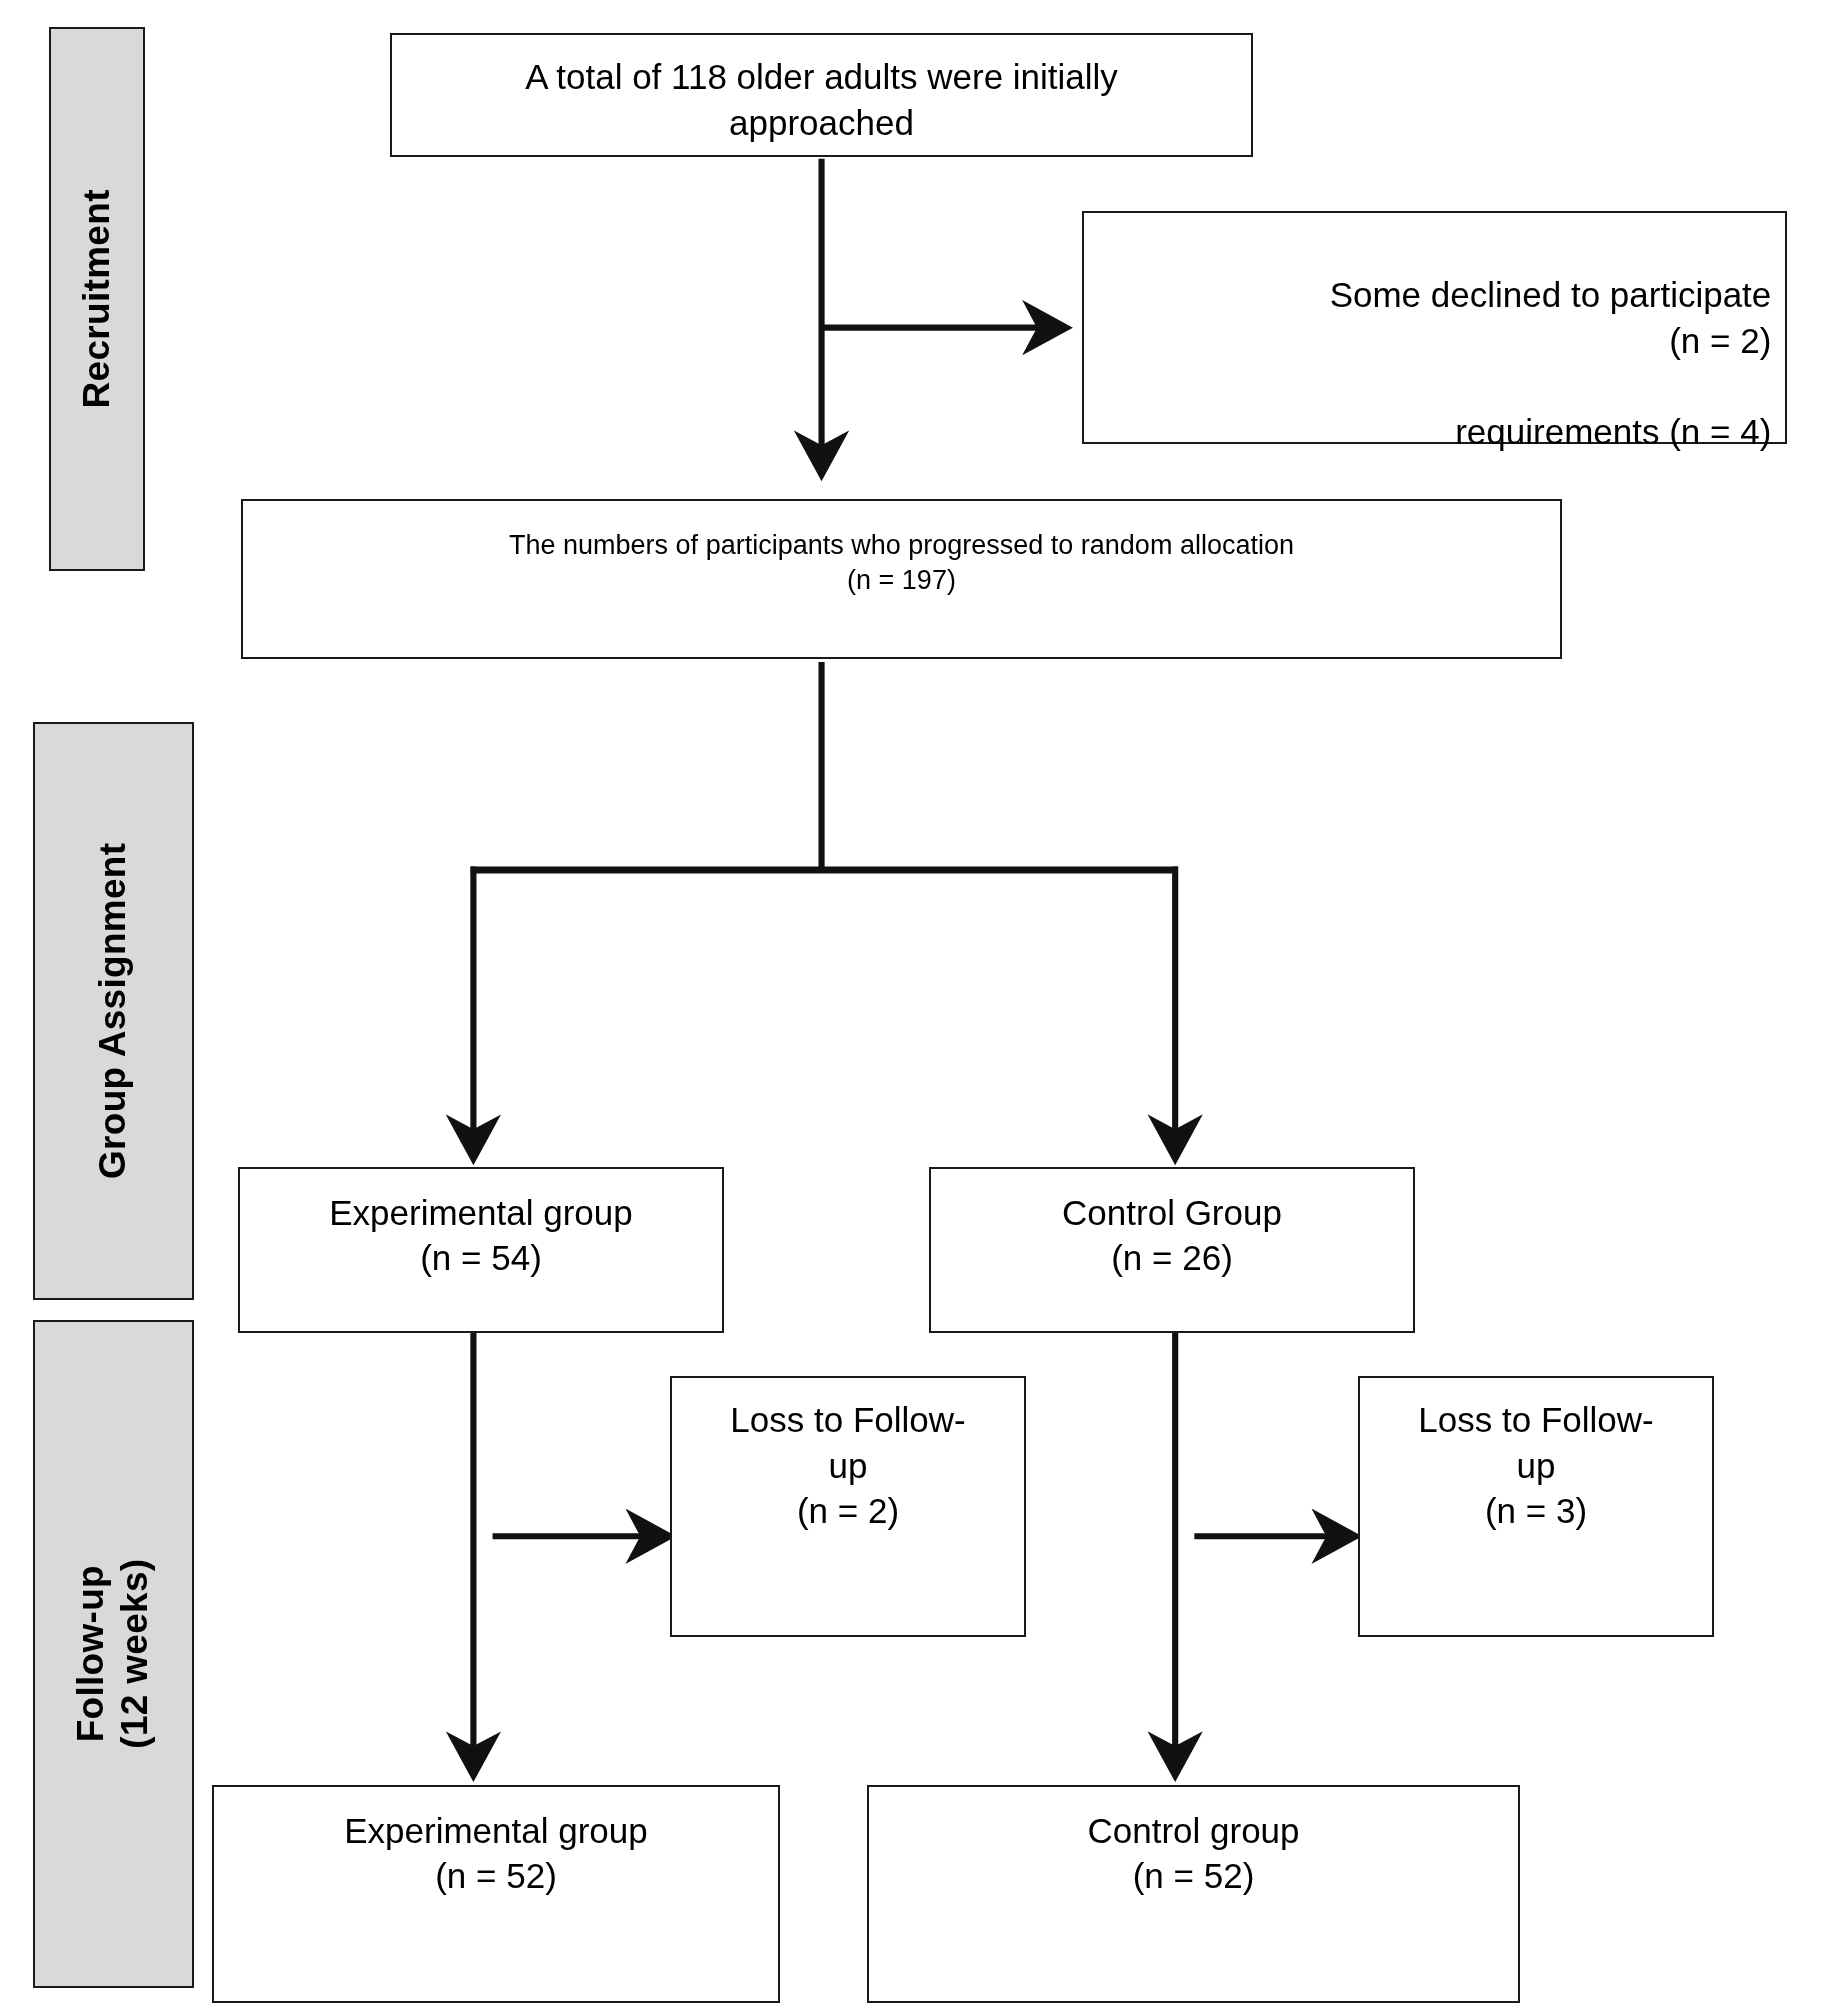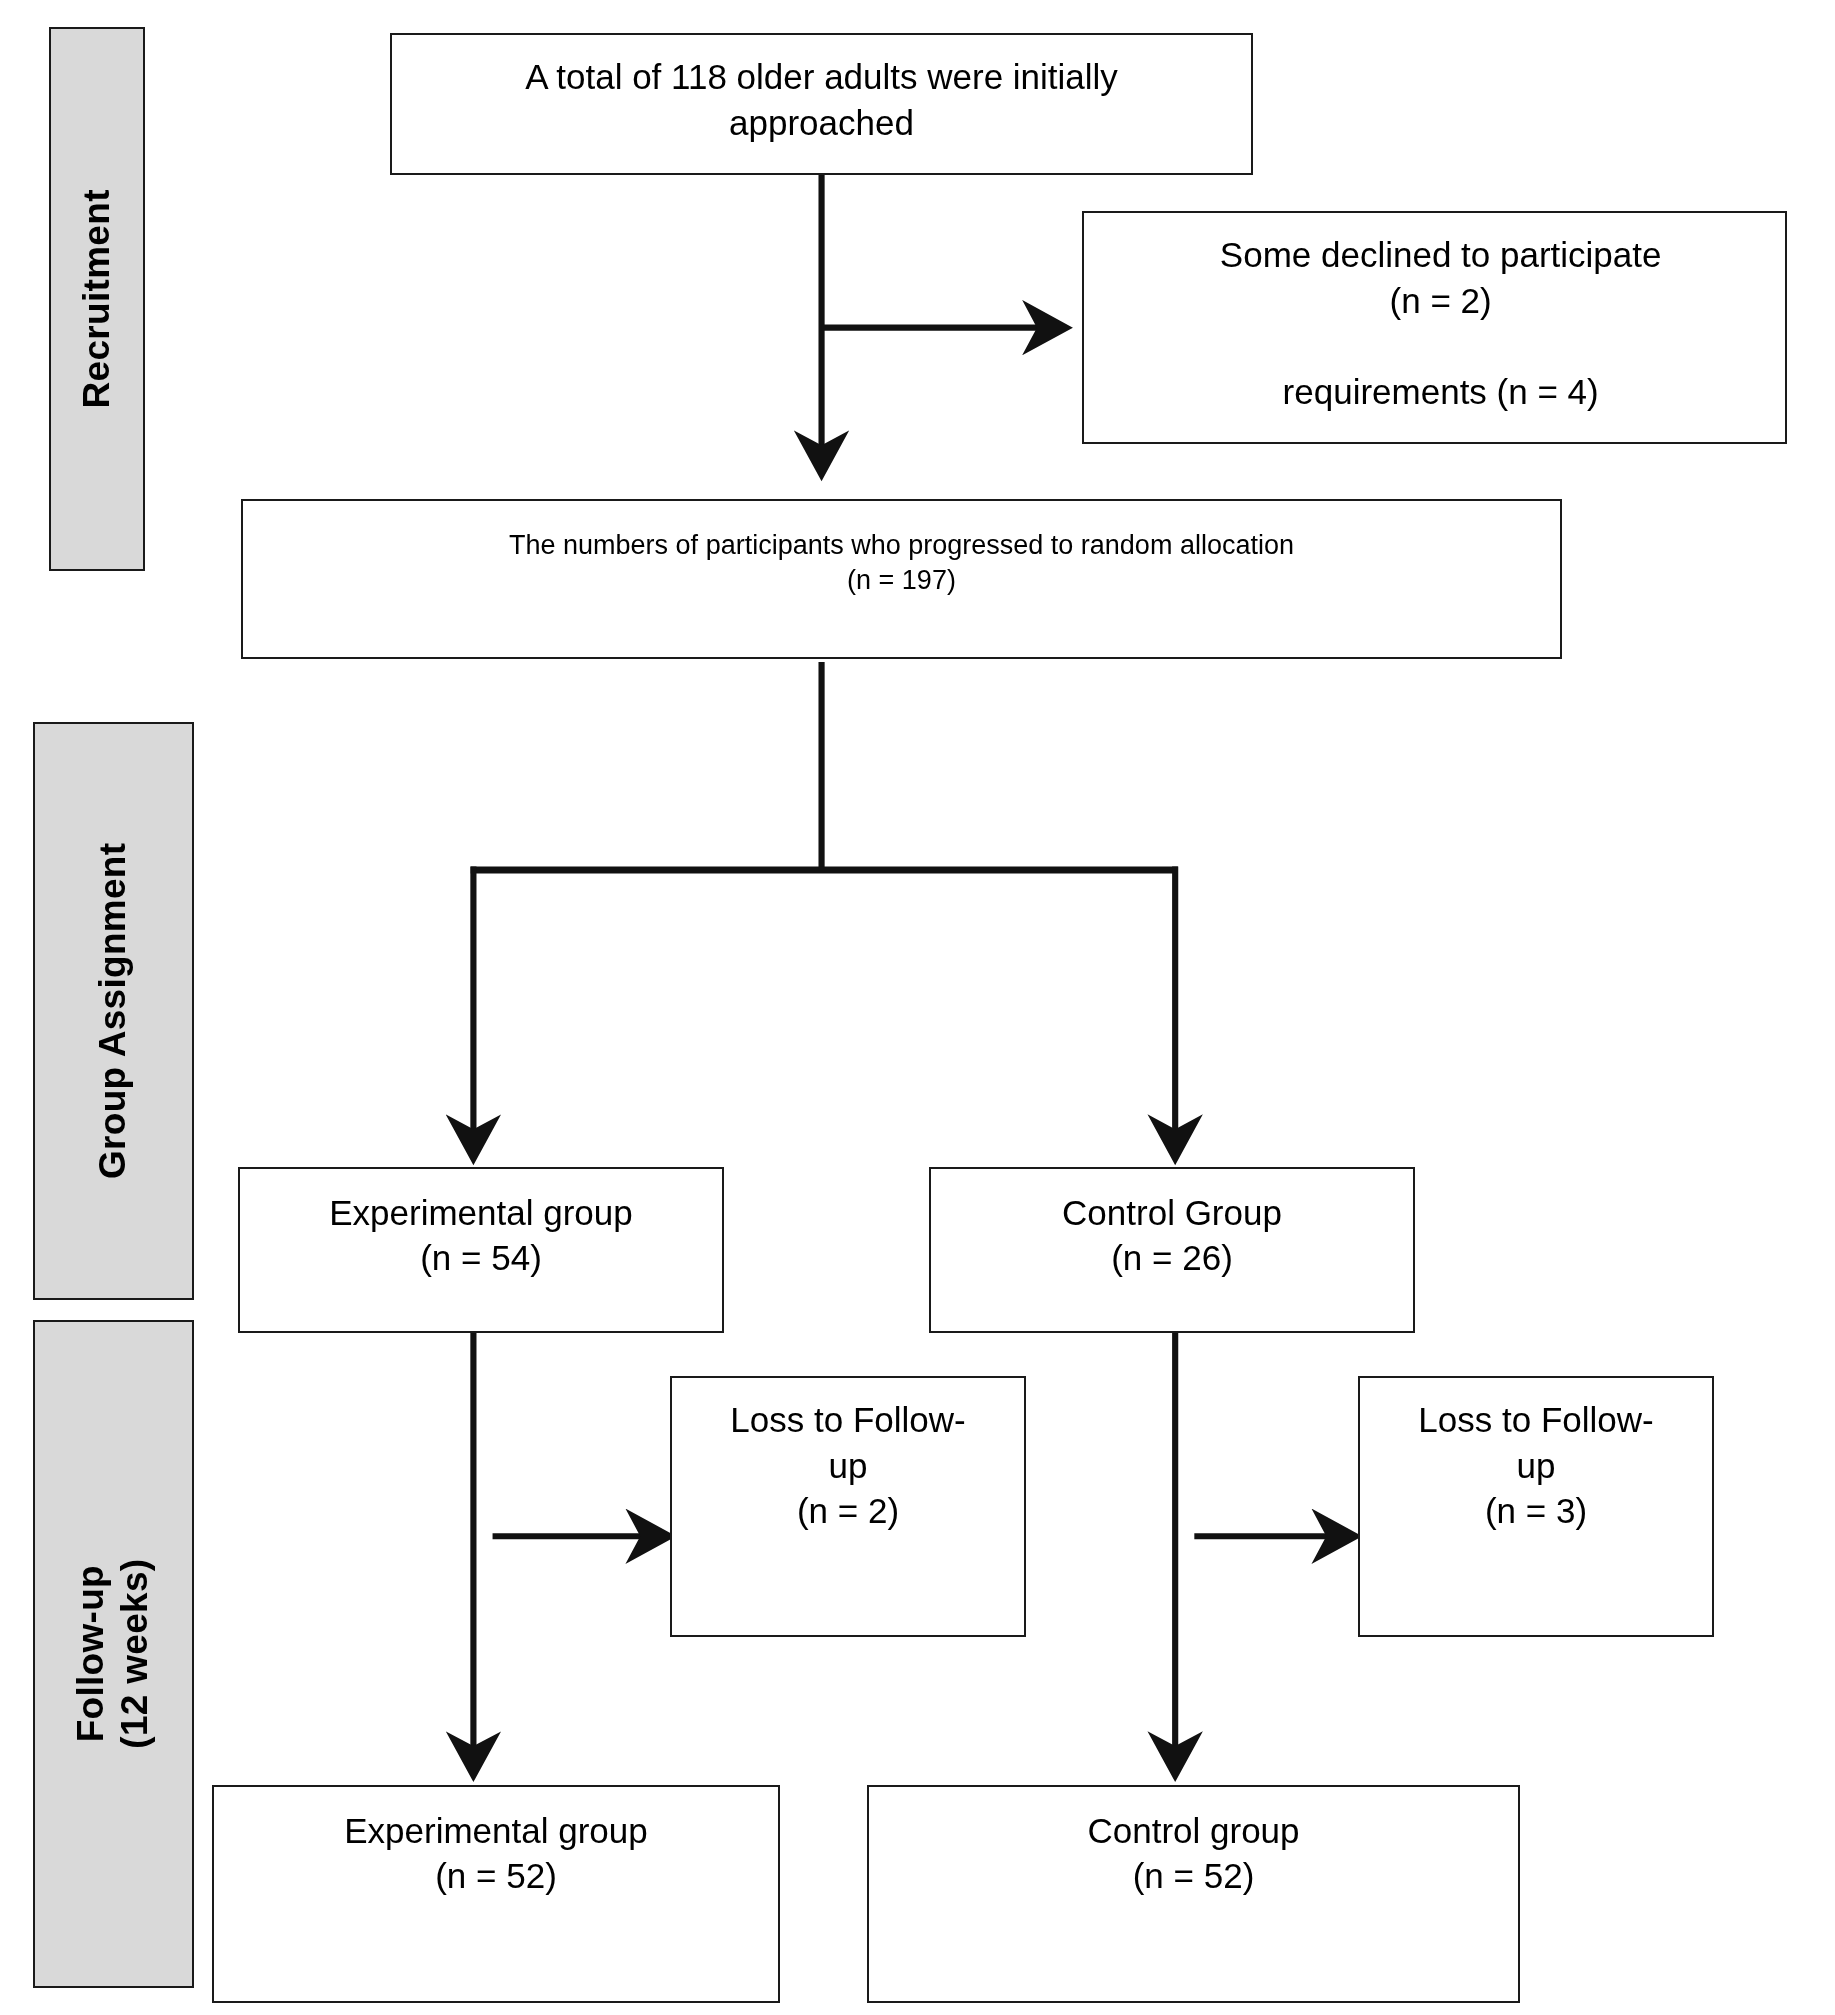--- a/index.html
+++ b/index.html
@@ -48,21 +48,21 @@
     align-items: flex-start;
     justify-content: center;
     color: #000000;
     line-height: 1.30;
   }
   .flow-box .box-text {
     display: block;
     width: 100%;
   }
   .flow-box.center .box-text { text-align: center; }
-  .flow-box.left   .box-text { text-align: center; }
+  .flow-box.left   .box-text { text-align: right; margin-top: 40px; }
 
   
   #connectors {
     position: absolute;
     left: 0;
     top: 0;
     width: 1836px;
     height: 2015px;
     pointer-events: none;
   }
@@ -112,21 +112,21 @@
     </div>
   </div>
 
   <div class="phase-bar" style="left:33px; top:1320px; width:161px; height:668px;">
     <div class="phase-text" style="font-size:37px;">
       <span>Follow-up</span>
       <span class="l2">(12 weeks)</span>
     </div>
   </div>
 
-  <div class="flow-box center" style="left:390px; top:33px; width:863px; height:142px; padding:19px 20.5px 0 20.5px;">
+  <div class="flow-box center" style="left:390px; top:33px; width:863px; height:124px; padding:19px 20.5px 0 20.5px;">
     <span class="box-text" style="font-size:35px;">
       <span>A total of 118 older adults were initially</span><br>
       <span>approached</span>
     </span>
   </div>
 
   <div class="flow-box left" style="left:1082px; top:211px; width:705px; height:233px; padding:19px 13.7px 0 26px;">
     <span class="box-text" style="font-size:35px;">
       <span>Some declined to participate</span><br>
       <span>(n = 2)</span><br>

